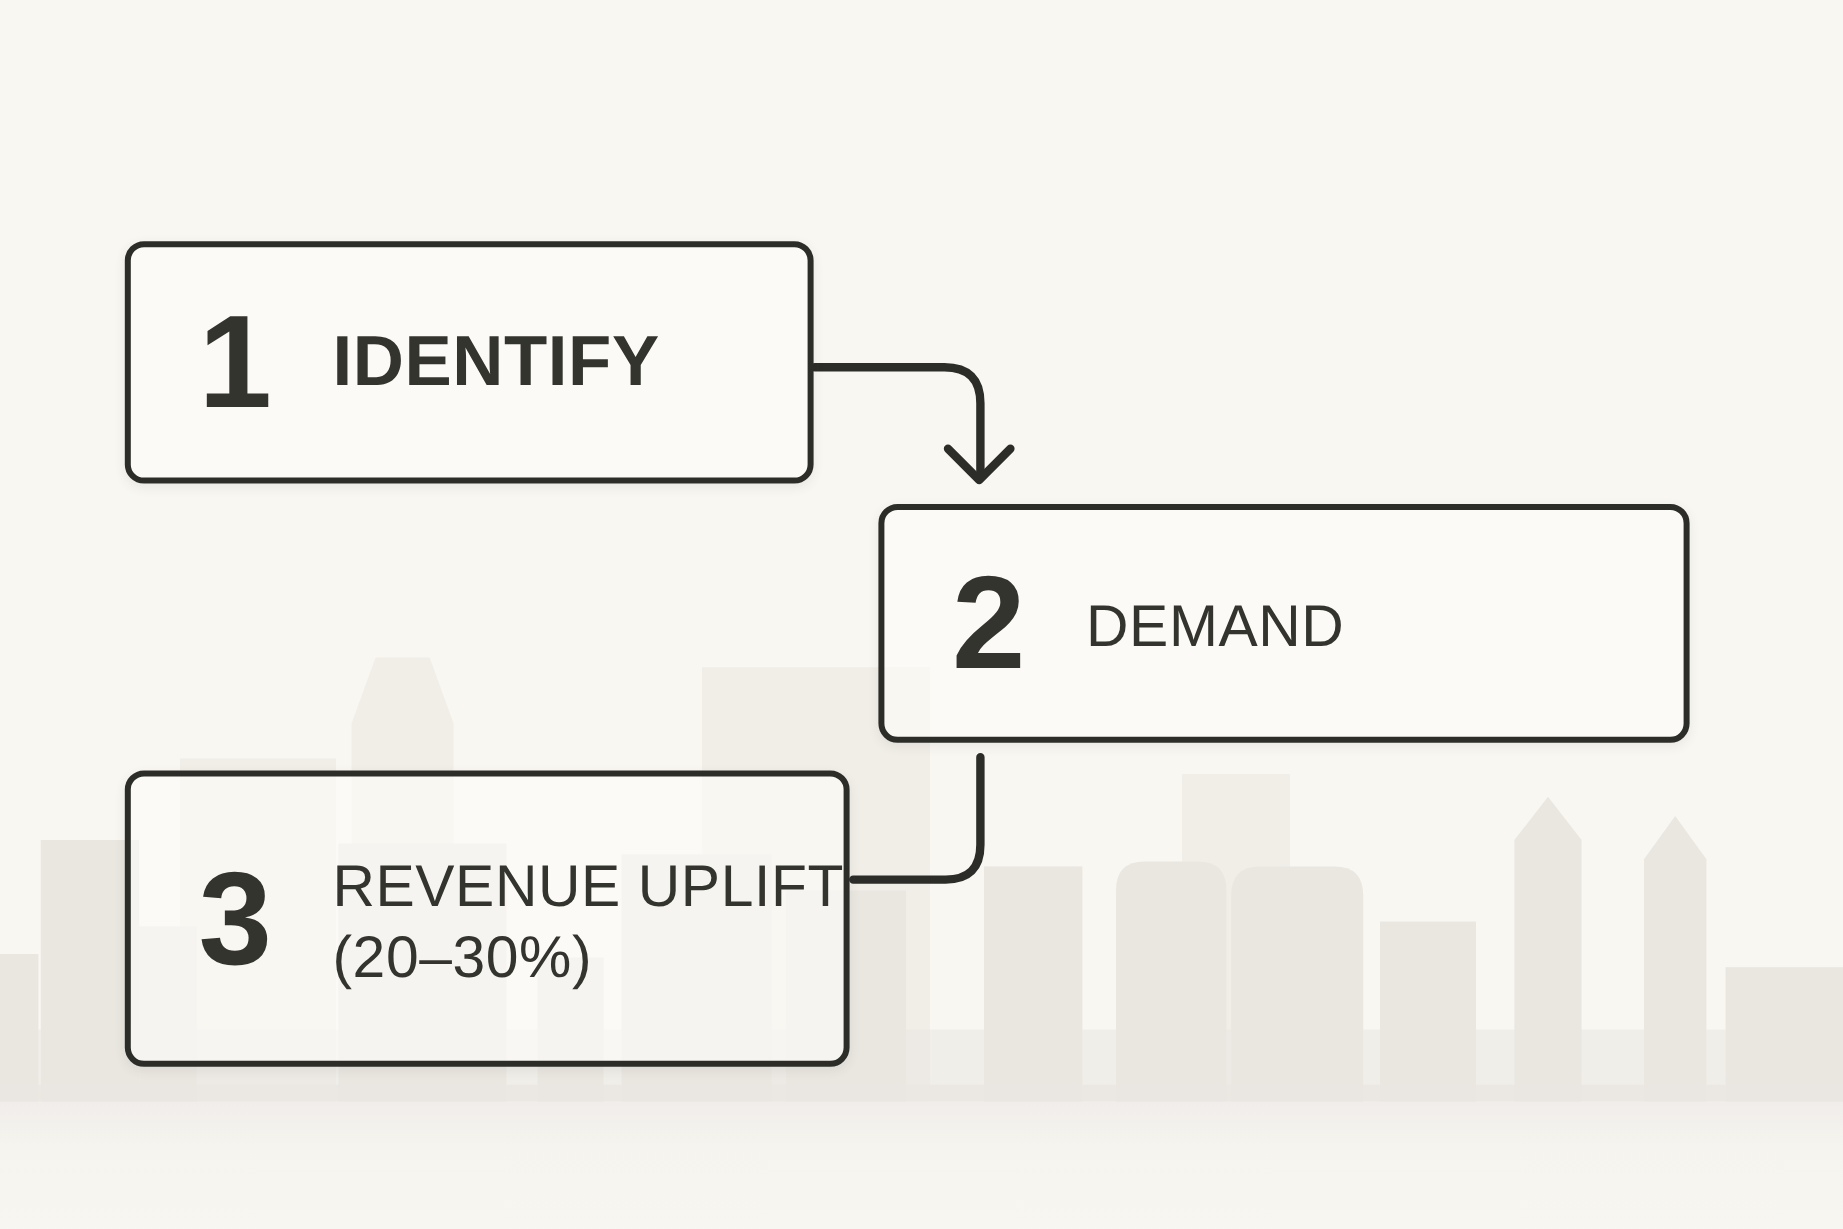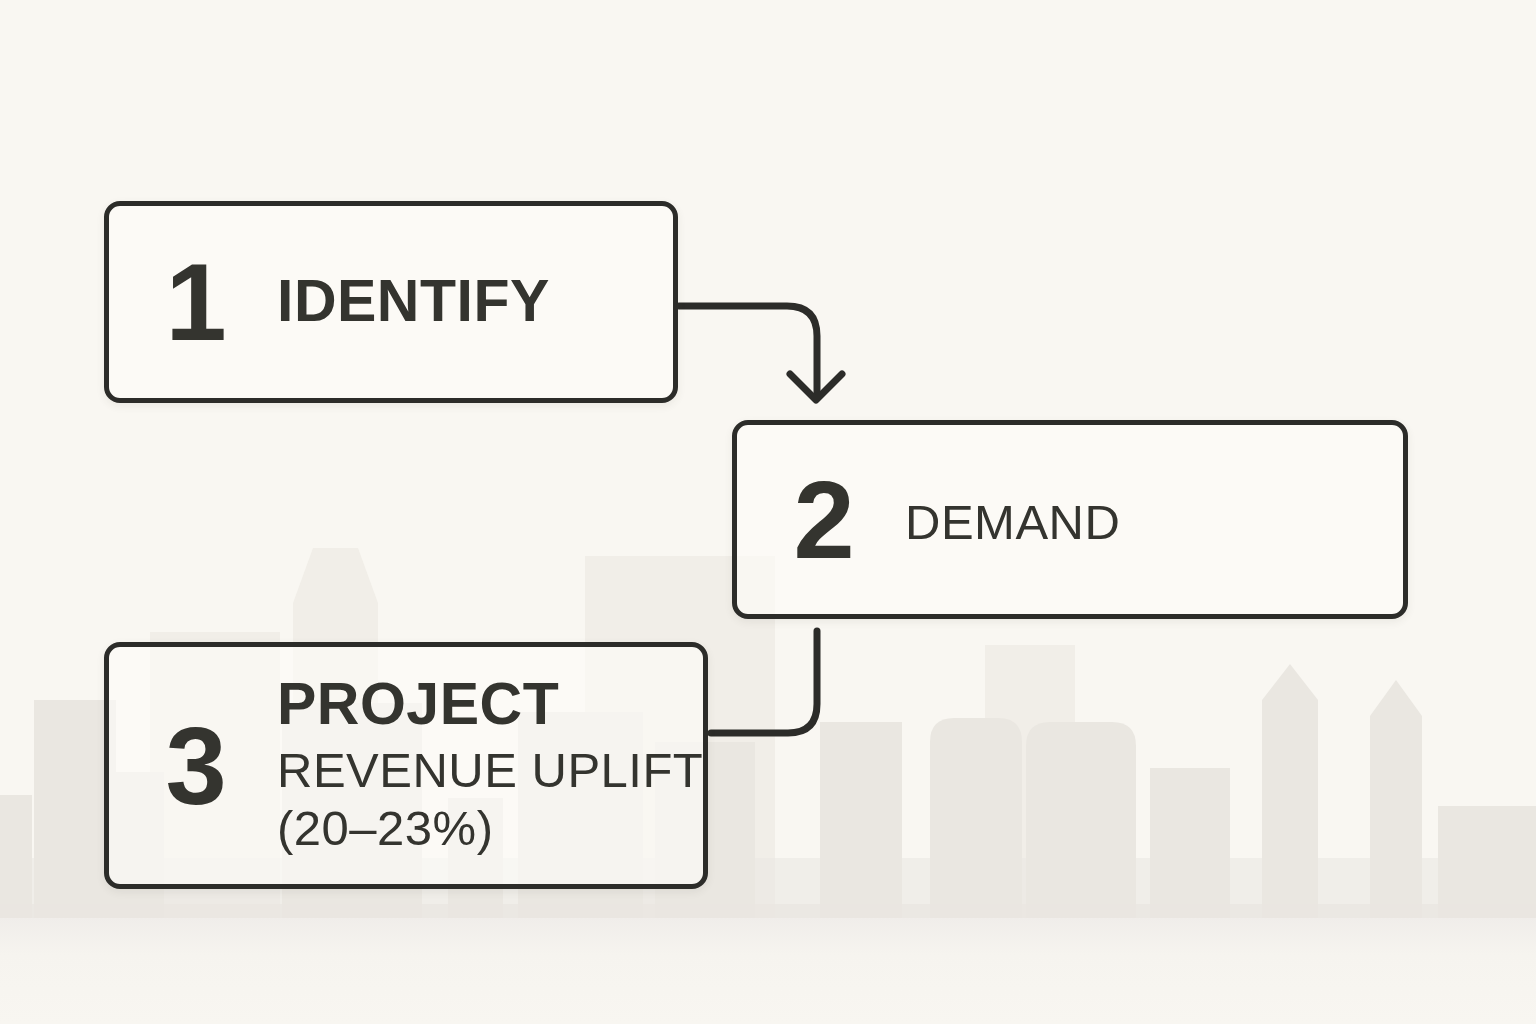--- a/index.html
+++ b/index.html
@@ -129,19 +129,18 @@
   <div class="step" id="step2">
     <div class="step-number">2</div>
     <div class="step-text">
       <div class="step-sub">DEMAND</div>
     </div>
   </div>
 
   <div class="step" id="step3">
     <div class="step-number">3</div>
     <div class="step-text">
-      <div class="step-title">PROJECT</div>
       <div class="step-sub">REVENUE UPLIFT</div>
-      <div class="step-sub">(20–23%)</div>
+      <div class="step-sub">(20–30%)</div>
     </div>
   </div>
 
 </div>
 
 </body></html>

